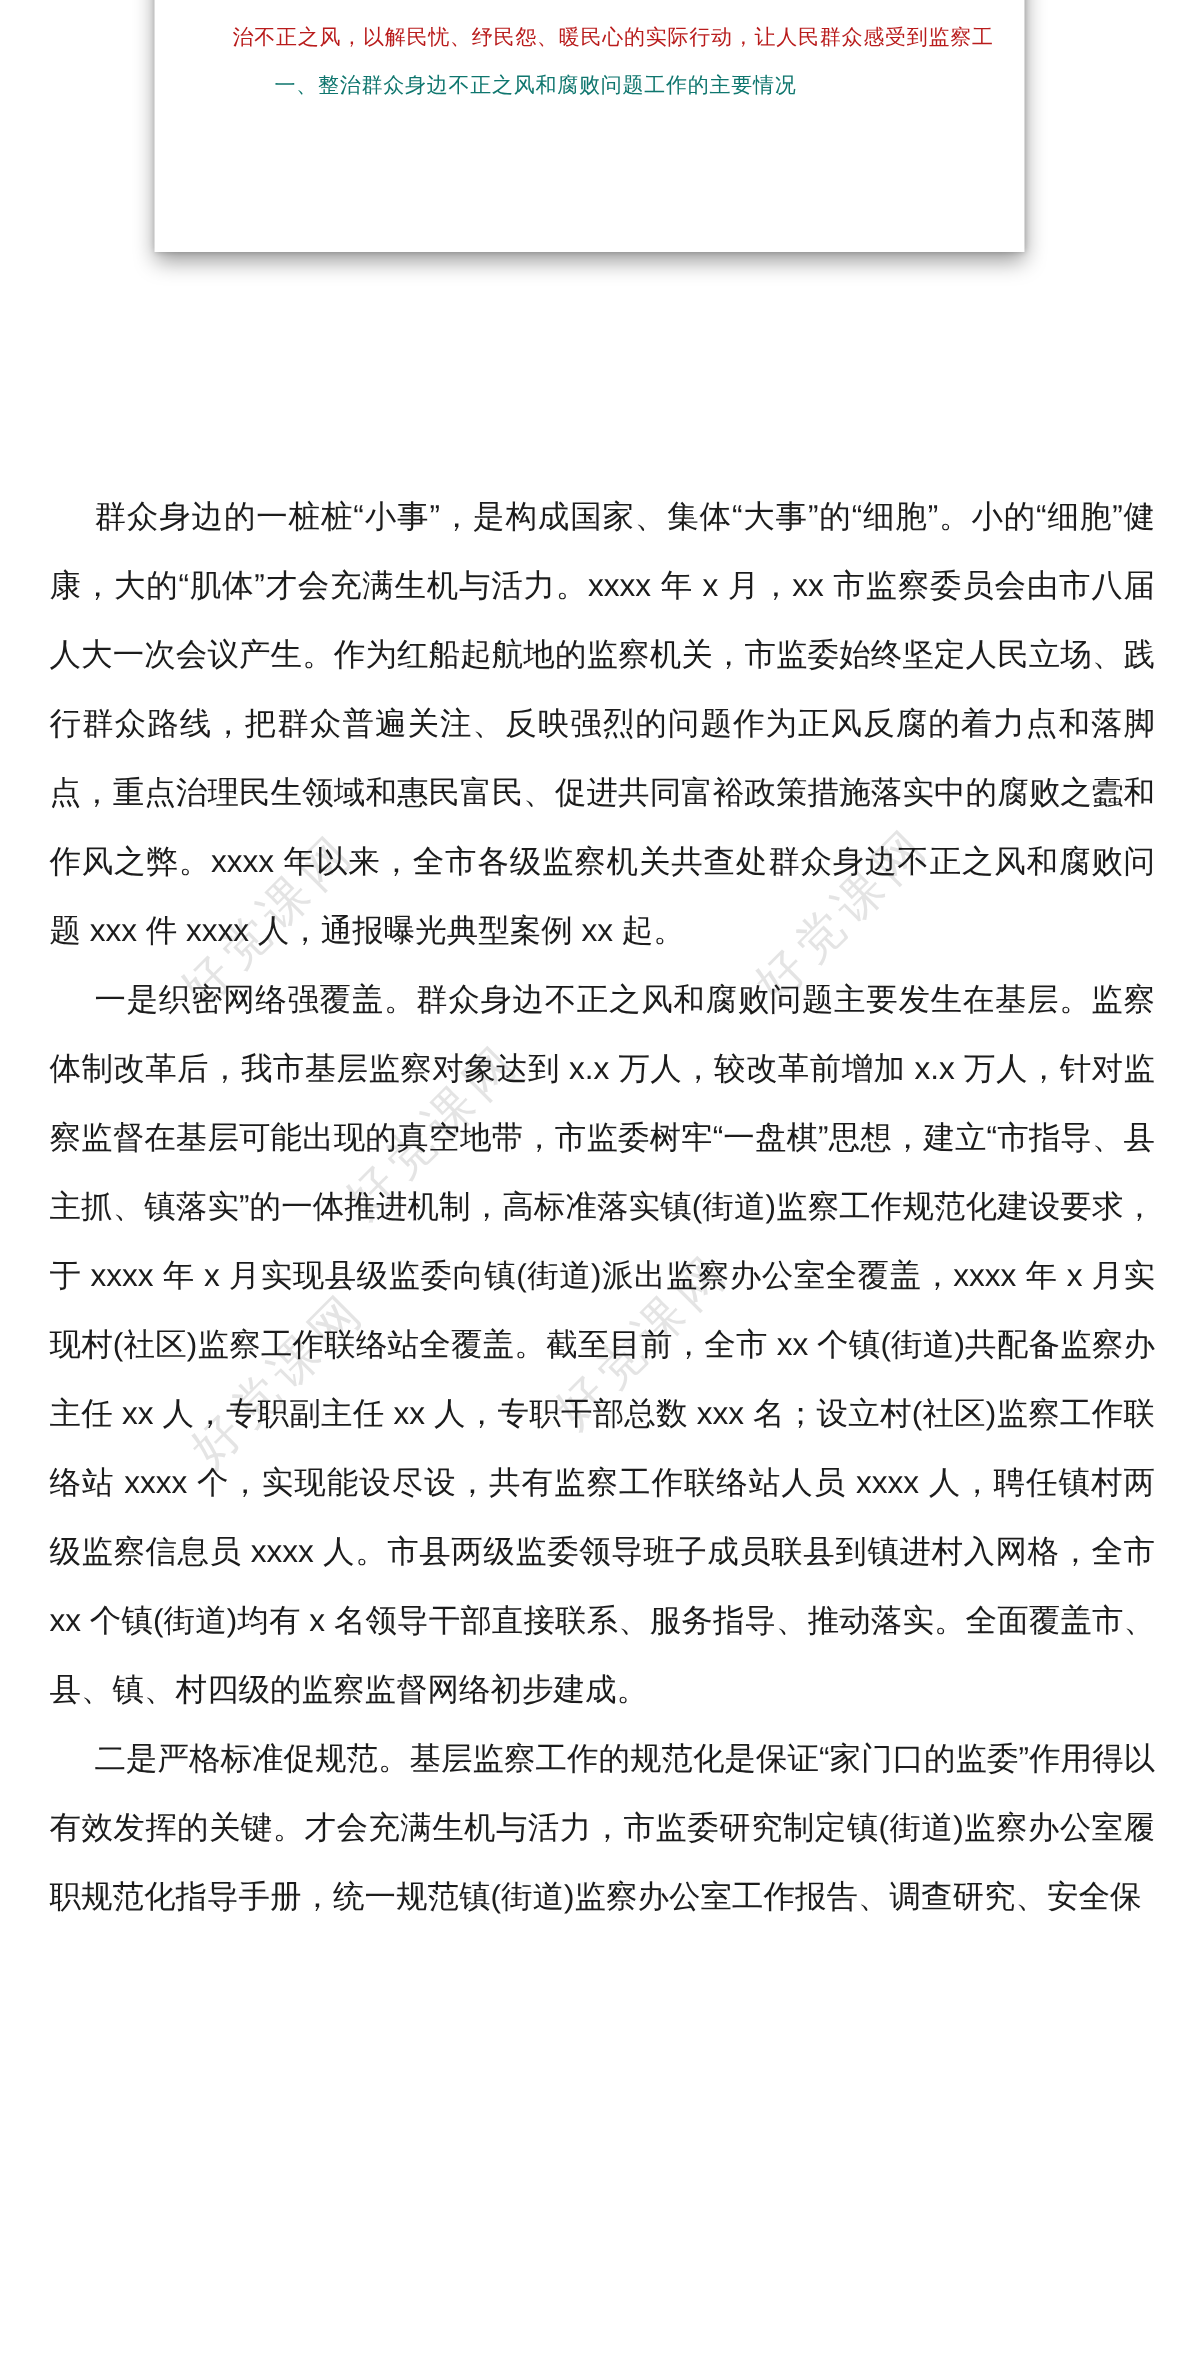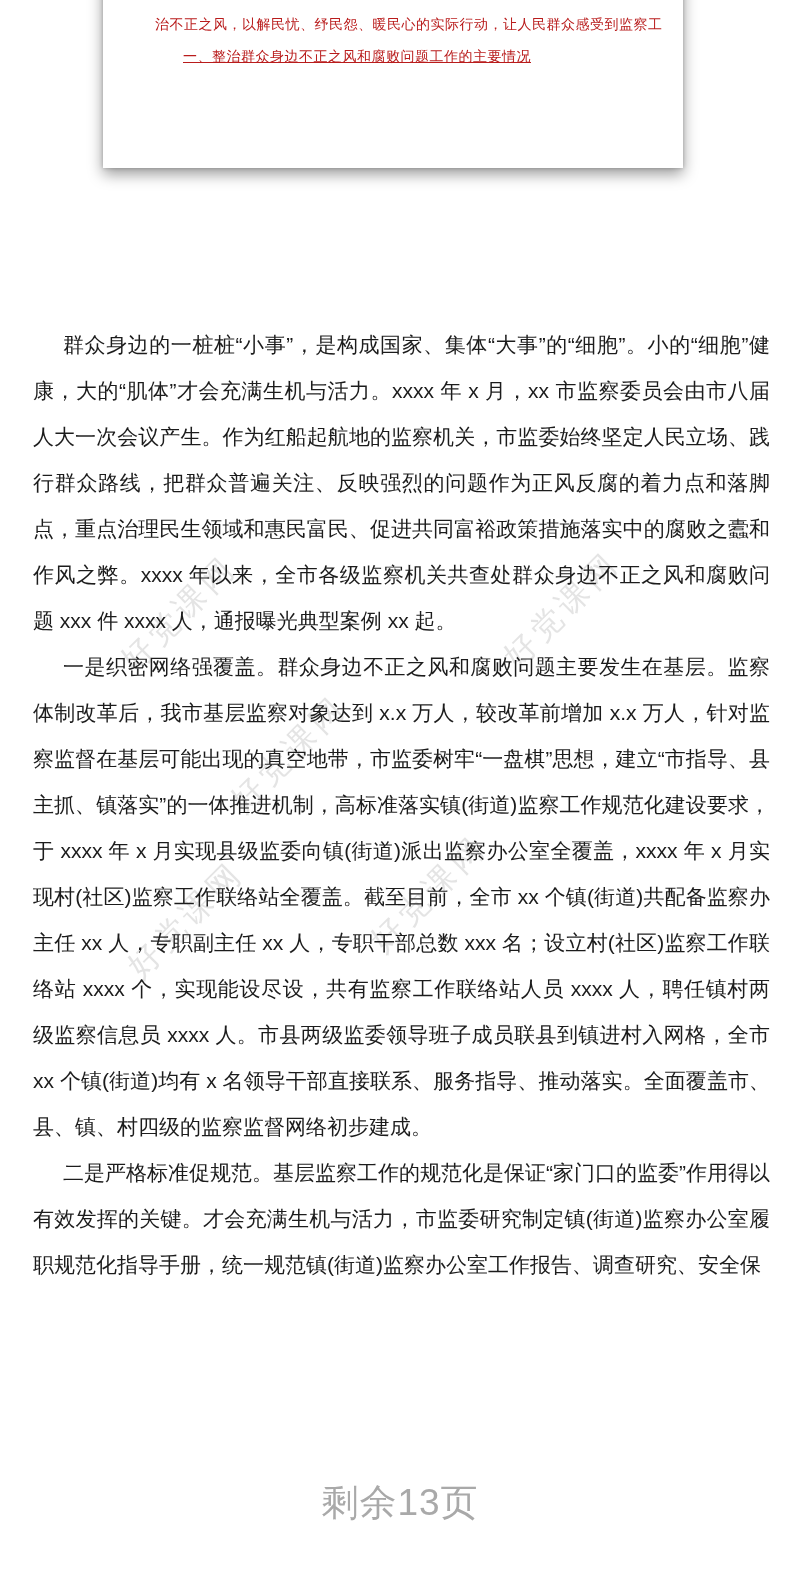--- a/index.html
+++ b/index.html
@@ -32,25 +32,24 @@
   .preview-card .card-line {
     font-size: 14px;
     line-height: 32px;
     color: #b91c1c;
     white-space: nowrap;
     letter-spacing: 0.5px;
   }
   .preview-card .card-heading {
     font-size: 14px;
     line-height: 32px;
-    color: #b91c1c;
+    color: #0f766e;
     white-space: nowrap;
     letter-spacing: 0.5px;
     text-indent: 28px;
-    text-decoration: underline;
   }
 
   
   .watermark {
     position: absolute;
     color: rgba(130,130,130,0.22);
     font-size: 32px;
     letter-spacing: 5px;
     transform: rotate(-45deg);
     white-space: nowrap;
@@ -114,16 +113,15 @@
     <div class="card-heading">一、整治群众身边不正之风和腐败问题工作的主要情况</div>
   </div>
 
   <div class="doc-body">
     <p>群众身边的一桩桩“小事”，是构成国家、集体“大事”的“细胞”。小的“细胞”健康，大的“肌体”才会充满生机与活力。xxxx 年 x 月，xx 市监察委员会由市八届人大一次会议产生。作为红船起航地的监察机关，市监委始终坚定人民立场、践行群众路线，把群众普遍关注、反映强烈的问题作为正风反腐的着力点和落脚点，重点治理民生领域和惠民富民、促进共同富裕政策措施落实中的腐败之蠹和作风之弊。xxxx 年以来，全市各级监察机关共查处群众身边不正之风和腐败问题 xxx 件 xxxx 人，通报曝光典型案例 xx 起。</p>
     <p>一是织密网络强覆盖。群众身边不正之风和腐败问题主要发生在基层。监察体制改革后，我市基层监察对象达到 x.x 万人，较改革前增加 x.x 万人，针对监察监督在基层可能出现的真空地带，市监委树牢“一盘棋”思想，建立“市指导、县主抓、镇落实”的一体推进机制，高标准落实镇(街道)监察工作规范化建设要求，于 xxxx 年 x 月实现县级监委向镇(街道)派出监察办公室全覆盖，xxxx 年 x 月实现村(社区)监察工作联络站全覆盖。截至目前，全市 xx 个镇(街道)共配备监察办主任 xx 人，专职副主任 xx 人，专职干部总数 xxx 名；设立村(社区)监察工作联络站 xxxx 个，实现能设尽设，共有监察工作联络站人员 xxxx 人，聘任镇村两级监察信息员 xxxx 人。市县两级监委领导班子成员联县到镇进村入网格，全市 xx 个镇(街道)均有 x 名领导干部直接联系、服务指导、推动落实。全面覆盖市、县、镇、村四级的监察监督网络初步建成。</p>
     <p>二是严格标准促规范。基层监察工作的规范化是保证“家门口的监委”作用得以有效发挥的关键。才会充满生机与活力，市监委研究制定镇(街道)监察办公室履职规范化指导手册，统一规范镇(街道)监察办公室工作报告、调查研究、安全保</p>
   </div>
 
   <div class="footer-hint">
-    <span>剩余13页</span>
   </div>
 
 </div>
 
 </body></html>

